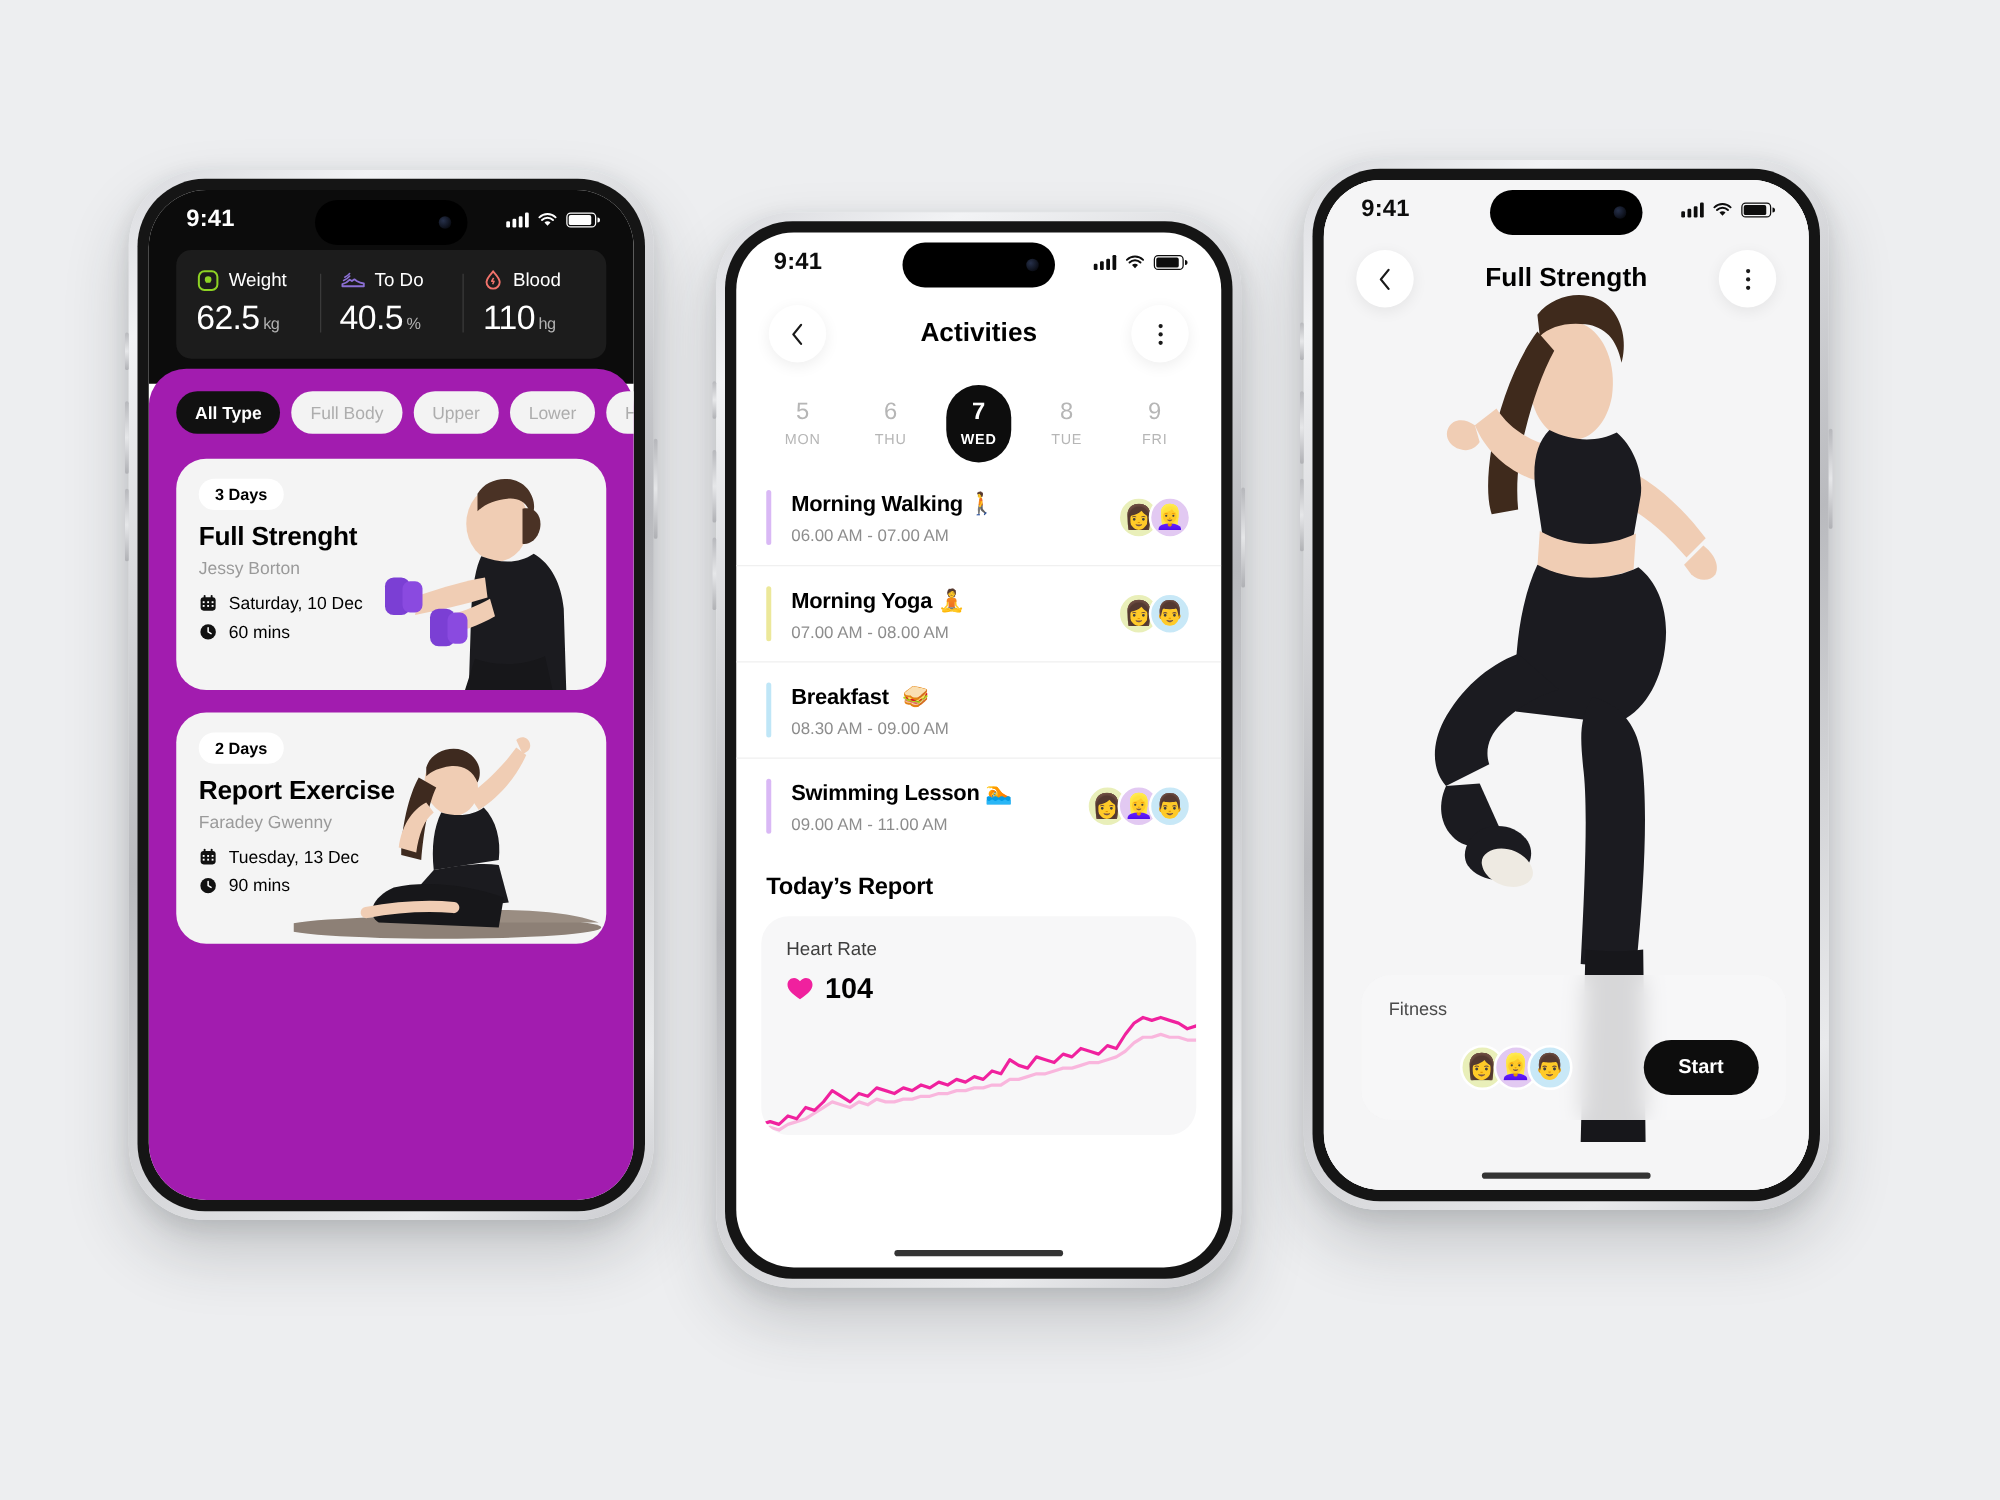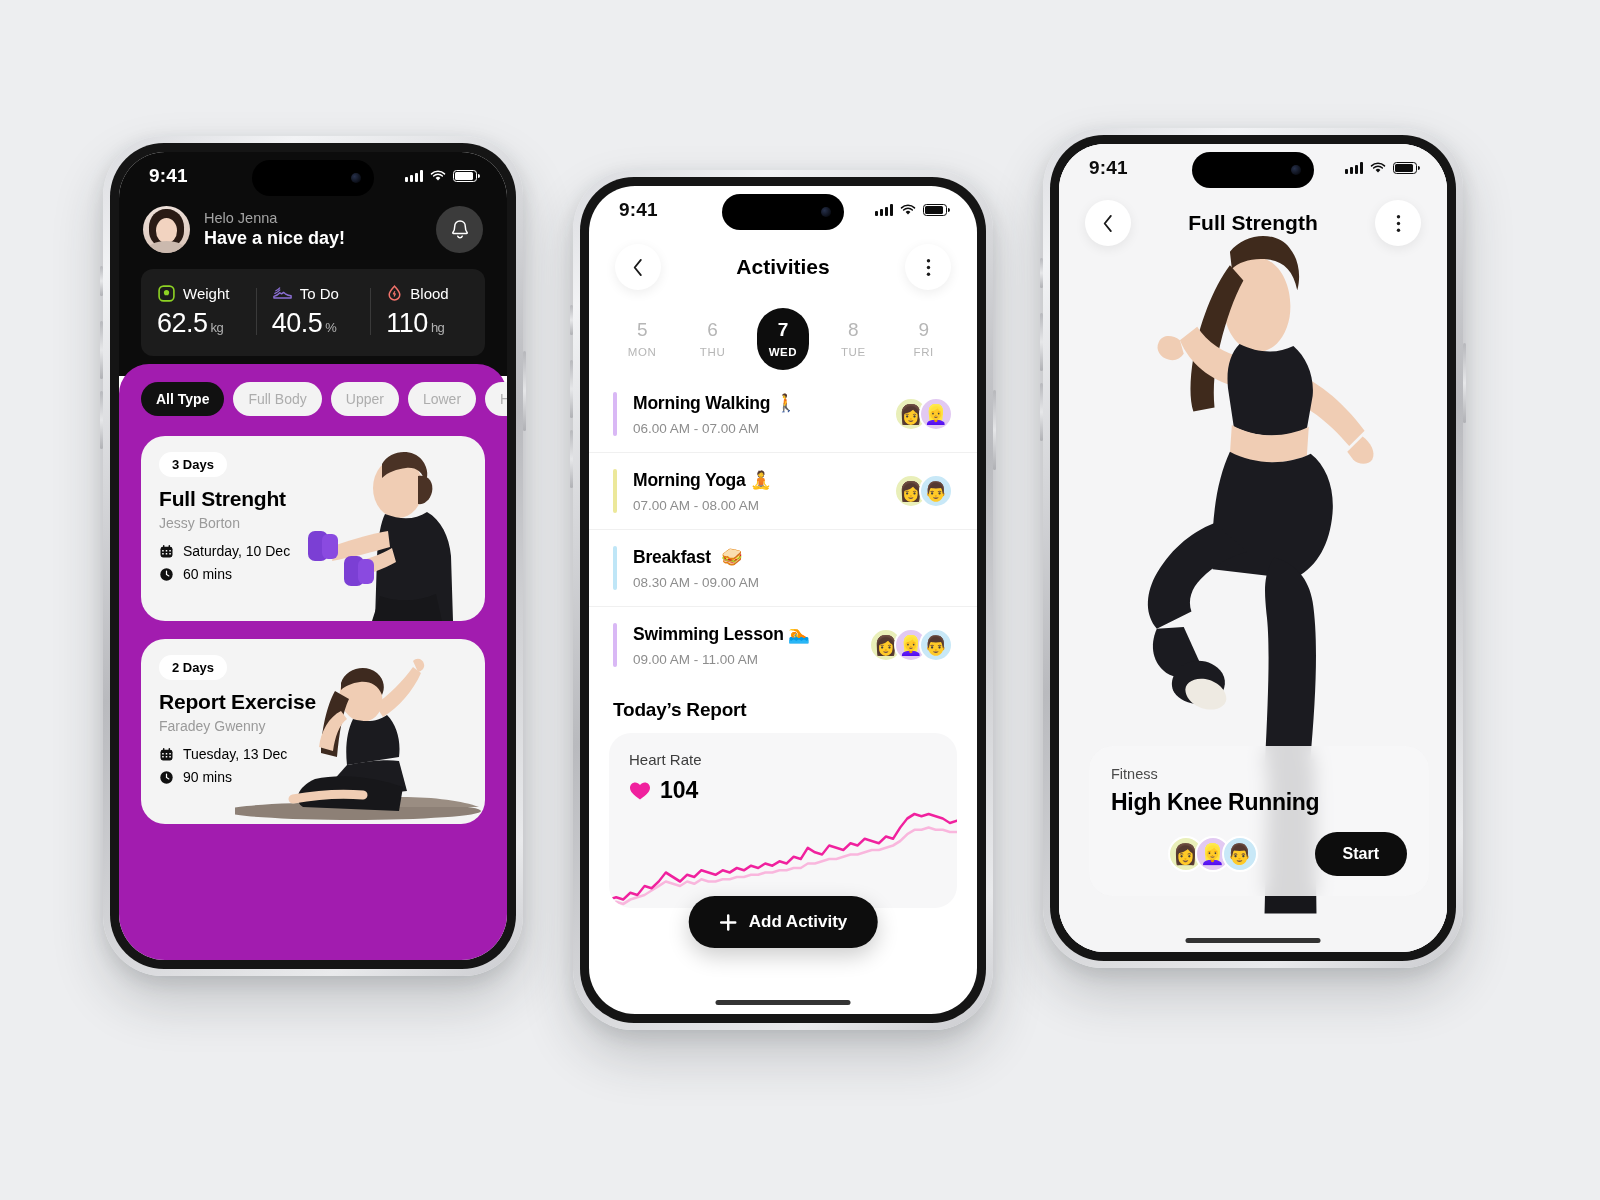--- a/index.html
+++ b/index.html
@@ -220,37 +220,20 @@
                 <path d="M8 10.6 5.6 8a3.4 3.4 0 0 1 4.8 0Z" fill="currentColor"></path>
                 <path d="M3.6 6a6.2 6.2 0 0 1 8.8 0" stroke="currentColor" stroke-width="1.5" fill="none" stroke-linecap="round"></path>
                 <path d="M1.5 3.9a9.2 9.2 0 0 1 13 0" stroke="currentColor" stroke-width="1.5" fill="none" stroke-linecap="round"></path>
               </svg>
               <span class="battery">
                   <span></span>
                 </span>
             </div>
           </div>
 
-          <div class="p1-greet">
-            <div class="avatar-photo">
-              <div class="hair"></div>
-                <div class="face"></div>
-                <div class="body"></div>
-            </div>
-            <div>
-              <div class="greet-name">Helo Jenna</div>
-              <div class="greet-msg">Have a nice day!</div>
-            </div>
-            <div class="bell-btn">
-              <svg width="22" height="23" viewBox="0 0 22 23">
-                <path d="M11 3c-3.1 0-5.3 2.4-5.3 5.4 0 3.6-1 5.1-1.8 6-.4.5 0 1.2.6 1.2h13c.6 0 1-.7.6-1.2-.8-.9-1.8-2.4-1.8-6C16.3 5.4 14.1 3 11 3Z" fill="none" stroke="#fff" stroke-width="1.5"></path>
-                <path d="M8.8 18.2a2.3 2.3 0 0 0 4.4 0" fill="none" stroke="#fff" stroke-width="1.5" stroke-linecap="round"></path>
-              </svg>
-            </div>
-          </div>
 
           <div class="stats">
             <div class="stat">
               <div class="stat-head">
                 <svg width="19" height="19" viewBox="0 0 20 20">
                   <rect x="2.2" y="2.2" width="15.6" height="15.6" rx="4.6" fill="none" stroke="#8ed324" stroke-width="1.7"></rect>
                   <path d="M7.2 9.2a2.8 2.8 0 0 1 5.6 0c0 1.3-1 1.8-1 2.6h-3.6c0-.8-1-1.3-1-2.6Z" fill="#8ed324"></path>
                 </svg>
                 <span class="stat-label">Weight</span>
               </div>
@@ -515,26 +498,20 @@
               <path d="M11 18.4C4.4 14 1 10.7 1 6.8 1 3.6 3.4 1.4 6.2 1.4c1.9 0 3.6 1 4.8 2.6 1.2-1.6 2.9-2.6 4.8-2.6C18.6 1.4 21 3.6 21 6.8c0 3.9-3.4 7.2-10 11.6Z" fill="#f0219e"></path>
             </svg>
             <span>104</span>
           </div>
           <svg id="hrchart" viewBox="0 0 380 100" preserveAspectRatio="none" style="position:absolute;left:0;right:0;bottom:0;width:100%;height:100px;">
             <path id="hr2" fill="none" stroke="#f9b6dd" stroke-width="2.6" stroke-linejoin="round" stroke-linecap="round" d="M0.0 96.0 L7.8 93.8 L15.5 96.0 L23.3 91.5 L31.0 89.3 L38.8 87.0 L46.5 82.5 L54.3 78.0 L62.0 73.5 L69.8 75.8 L77.6 78.0 L85.3 73.5 L93.1 75.8 L100.8 71.3 L108.6 73.5 L116.3 73.5 L124.1 71.3 L131.8 71.3 L139.6 69.0 L147.3 69.0 L155.1 66.8 L162.9 66.8 L170.6 64.5 L178.4 64.5 L186.1 62.3 L193.9 62.3 L201.6 60.0 L209.4 60.0 L217.1 55.5 L224.9 55.5 L232.7 53.3 L240.4 51.0 L248.2 51.0 L255.9 48.8 L263.7 46.5 L271.4 46.5 L279.2 44.3 L286.9 42.0 L294.7 42.0 L302.4 39.8 L310.2 37.5 L318.0 33.0 L325.7 26.2 L333.5 21.8 L341.2 21.8 L349.0 19.5 L356.7 21.8 L364.5 21.8 L372.2 24.0 L380.0 24.0"></path>
             <path id="hr1" fill="none" stroke="#f0219e" stroke-width="2.6" stroke-linejoin="round" stroke-linecap="round" d="M0.0 91.5 L7.8 89.3 L15.5 91.5 L23.3 84.8 L31.0 87.0 L38.8 78.0 L46.5 80.3 L54.3 73.5 L62.0 64.5 L69.8 69.0 L77.6 73.5 L85.3 66.8 L93.1 69.0 L100.8 62.3 L108.6 64.5 L116.3 66.8 L124.1 62.3 L131.8 64.5 L139.6 60.0 L147.3 62.3 L155.1 57.7 L162.9 60.0 L170.6 55.5 L178.4 57.7 L186.1 53.3 L193.9 55.5 L201.6 48.8 L209.4 51.0 L217.1 39.8 L224.9 44.3 L232.7 46.5 L240.4 37.5 L248.2 39.8 L255.9 42.0 L263.7 35.3 L271.4 37.5 L279.2 30.8 L286.9 33.0 L294.7 35.3 L302.4 28.5 L310.2 30.8 L318.0 19.5 L325.7 10.5 L333.5 6.0 L341.2 8.3 L349.0 6.0 L356.7 8.3 L364.5 10.5 L372.2 15.0 L380.0 12.7"></path>
           </svg>
         </div>
 
-        <div class="addbtn">
-          <svg width="19" height="19" viewBox="0 0 20 20">
-            <path d="M10 2.6v14.8M2.6 10h14.8" stroke="#fff" stroke-width="2.6" stroke-linecap="round"></path>
-          </svg>
-          <span>Add Activity</span>
-        </div>
         <div class="homebar"></div>
 
       </div>
     </div>
   </div>
 
   <div class="phone" id="p3">
     <div class="btn-side l1" style="top:130px;height:30px;"></div>
     <div class="btn-side l1" style="top:185px;height:58px;"></div>
     <div class="btn-side l1" style="top:255px;height:58px;"></div>
@@ -606,21 +583,20 @@
             <svg width="5" height="19" viewBox="0 0 5 19">
               <circle cx="2.5" cy="2.8" r="1.7" fill="#1a1a1a"></circle>
                 <circle cx="2.5" cy="9.5" r="1.7" fill="#1a1a1a"></circle>
                 <circle cx="2.5" cy="16.2" r="1.7" fill="#1a1a1a"></circle>
             </svg>
           </div>
         </div>
 
         <div class="p3-card">
           <div class="p3-kicker">Fitness</div>
-          <div class="p3-h">High Knee Running</div>
           <div class="p3-row">
             <div class="avstack">
               <div class="av" style="background:#e9efb9;width:36px;height:36px;font-size:20px;">👩</div>
               <div class="av" style="background:#e2c9f2;width:36px;height:36px;font-size:20px;">👱‍♀️</div>
               <div class="av" style="background:#c8e8f7;width:36px;height:36px;font-size:20px;">👨</div>
             </div>
             <div class="startbtn">Start</div>
           </div>
         </div>
         <div class="homebar"></div>

